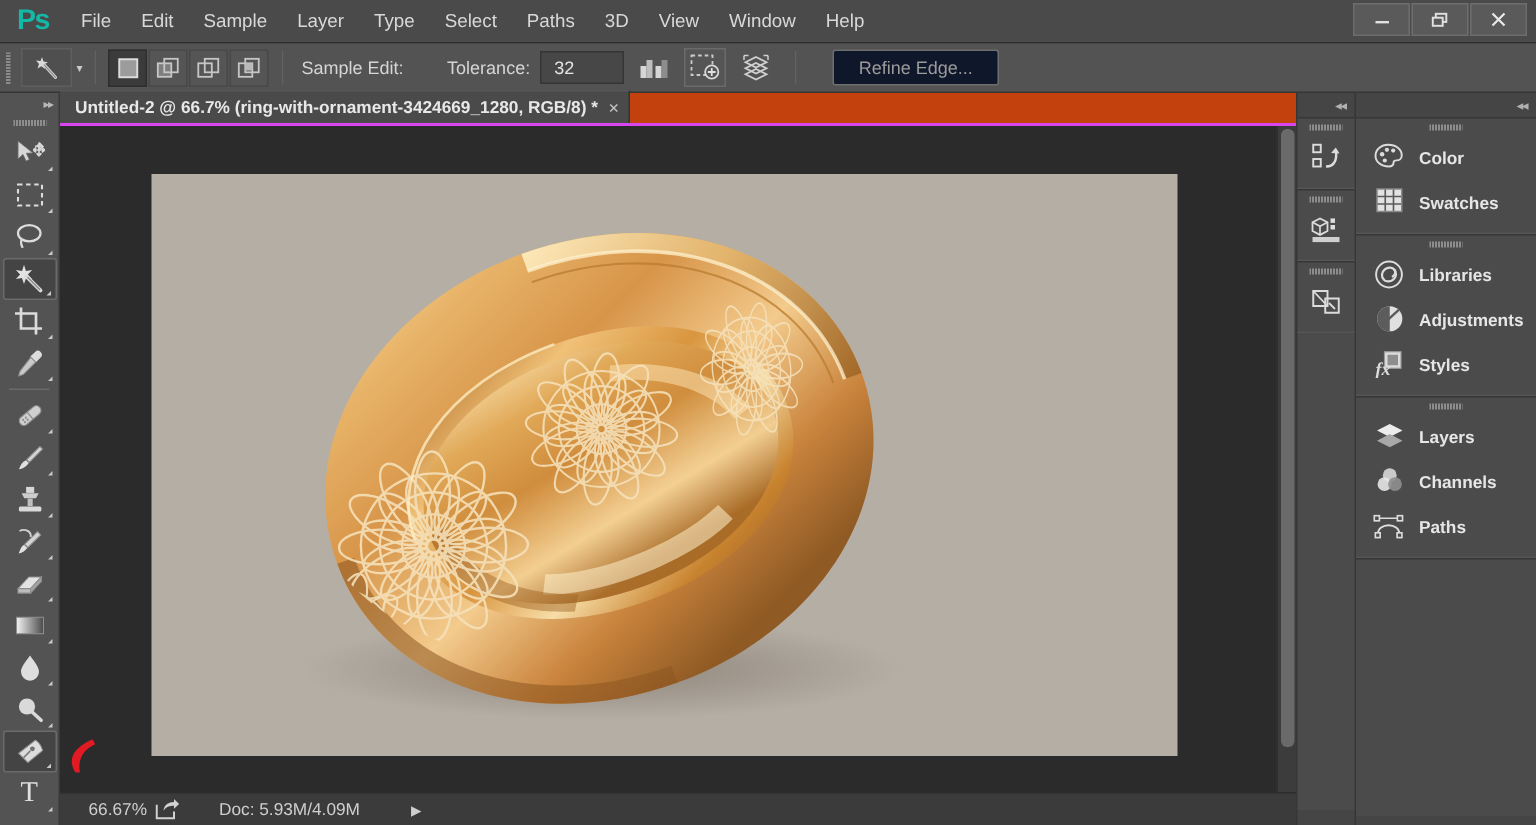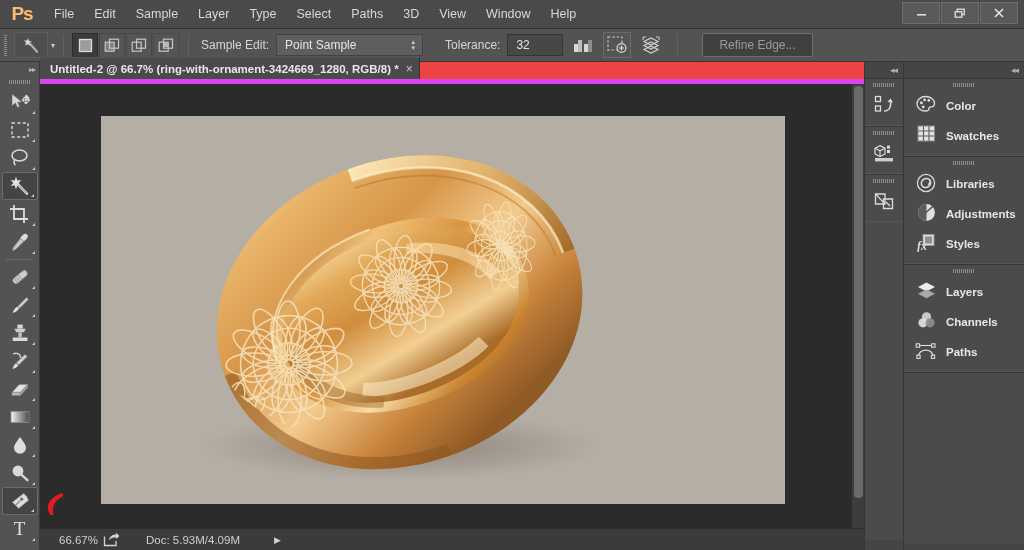--- a/index.html
+++ b/index.html
@@ -12,21 +12,21 @@
   #app { position:relative; width:1024px; height:550px; }
 
   
   .menubar{
     position:absolute; left:0; top:0; width:1024px; height:29px;
     background:#4a4a4a; display:flex; align-items:center;
     border-bottom:1px solid #2f2f2f;
   }
   .ps-logo{
     width:44px; height:29px; display:flex; align-items:center; justify-content:center;
-    color:#fdba74; font-weight:bold; font-size:19px; letter-spacing:-1px;
+    color:#14b8a6; font-weight:bold; font-size:19px; letter-spacing:-1px;
     font-family:"Liberation Sans", sans-serif;
   }
   .menu-item{
     padding:0 10px; height:29px; line-height:29px; color:#d8d8d8; font-size:12.5px;
     cursor:default; white-space:nowrap;
   }
   .wincontrols{ position:absolute; right:0; top:0; height:24px; display:flex; }
   .winbtn{
     width:38px; height:22px; margin-top:2px; background:#5a5a5a;
     border:1px solid #6d6d6d; display:flex; align-items:center; justify-content:center;
@@ -73,30 +73,30 @@
   .numfield{
     width:56px; height:22px; background:#474747; border:1px solid #353535;
     color:#e4e4e4; font-size:12px; display:flex; align-items:center; padding-left:8px;
   }
   .iconbtn{
     width:28px; height:26px; display:flex; align-items:center; justify-content:center;
     margin-left:6px;
   }
   .iconbtn.framed{ background:#555; border:1px solid #6a6a6a; }
   .refine-edge{
-    margin-left:16px; height:24px; padding:0 16px; background:#404040;
+    margin-left:16px; height:24px; padding:0 16px; background:#0f172a;
     border:1px solid #6e6e6e; border-radius:2px; color:#9b9b9b; font-size:12px;
     display:flex; align-items:center; justify-content:center;
   }
 
   
   .tabbar{
     position:absolute; left:40px; top:62px; width:824px; height:22px;
-    background:#ef4444; display:flex; align-items:flex-end;
-    border-bottom:5px solid #d946ef;
+    background:#c2410c; display:flex; align-items:flex-end;
+    border-bottom:2px solid #d946ef;
   }
   .doctab{
     height:22px; background:#4a4a4a; color:#e8e8e8; font-size:11.5px; font-weight:bold;
     display:flex; align-items:center; padding:0 6px 0 10px; gap:7px;
     border-right:1px solid #333; border-top:1px solid #565656;
   }
   .tabclose{ color:#c4c4c4; font-size:12px; font-weight:normal; }
 
   
   .toolbar{
@@ -260,24 +260,20 @@
           <rect x="1.2" y="4.2" width="9" height="9" fill="none" stroke="#c6c6c6" stroke-width="1.2"></rect>
           <rect x="5.5" y="1.2" width="9" height="9" fill="none" stroke="#c6c6c6" stroke-width="1.2"></rect>
           <rect x="5.5" y="4.2" width="4.7" height="4.8" fill="#b9b9b9"></rect>
         </svg>
       </div>
     </div>
 
     <div class="vsep"></div>
 
     <span class="opt-label">Sample Edit:</span>
-    <div class="combo">
-      <span>Point Sample</span>
-      <span class="spin">▴<br>▾</span>
-    </div>
 
     <span class="opt-label" style="margin-left:22px;">Tolerance:</span>
     <div class="numfield">
       <span>32</span>
     </div>
 
     <div class="iconbtn">
       <svg width="22" height="19" viewBox="0 0 22 19">
         <path d="M2 16 L2 8 L6 8 L6 16 Z" fill="#d6d6d6"></path>
         <path d="M6 16 L6 4 L10 4 L10 16 Z" fill="#bdbdbd"></path>

